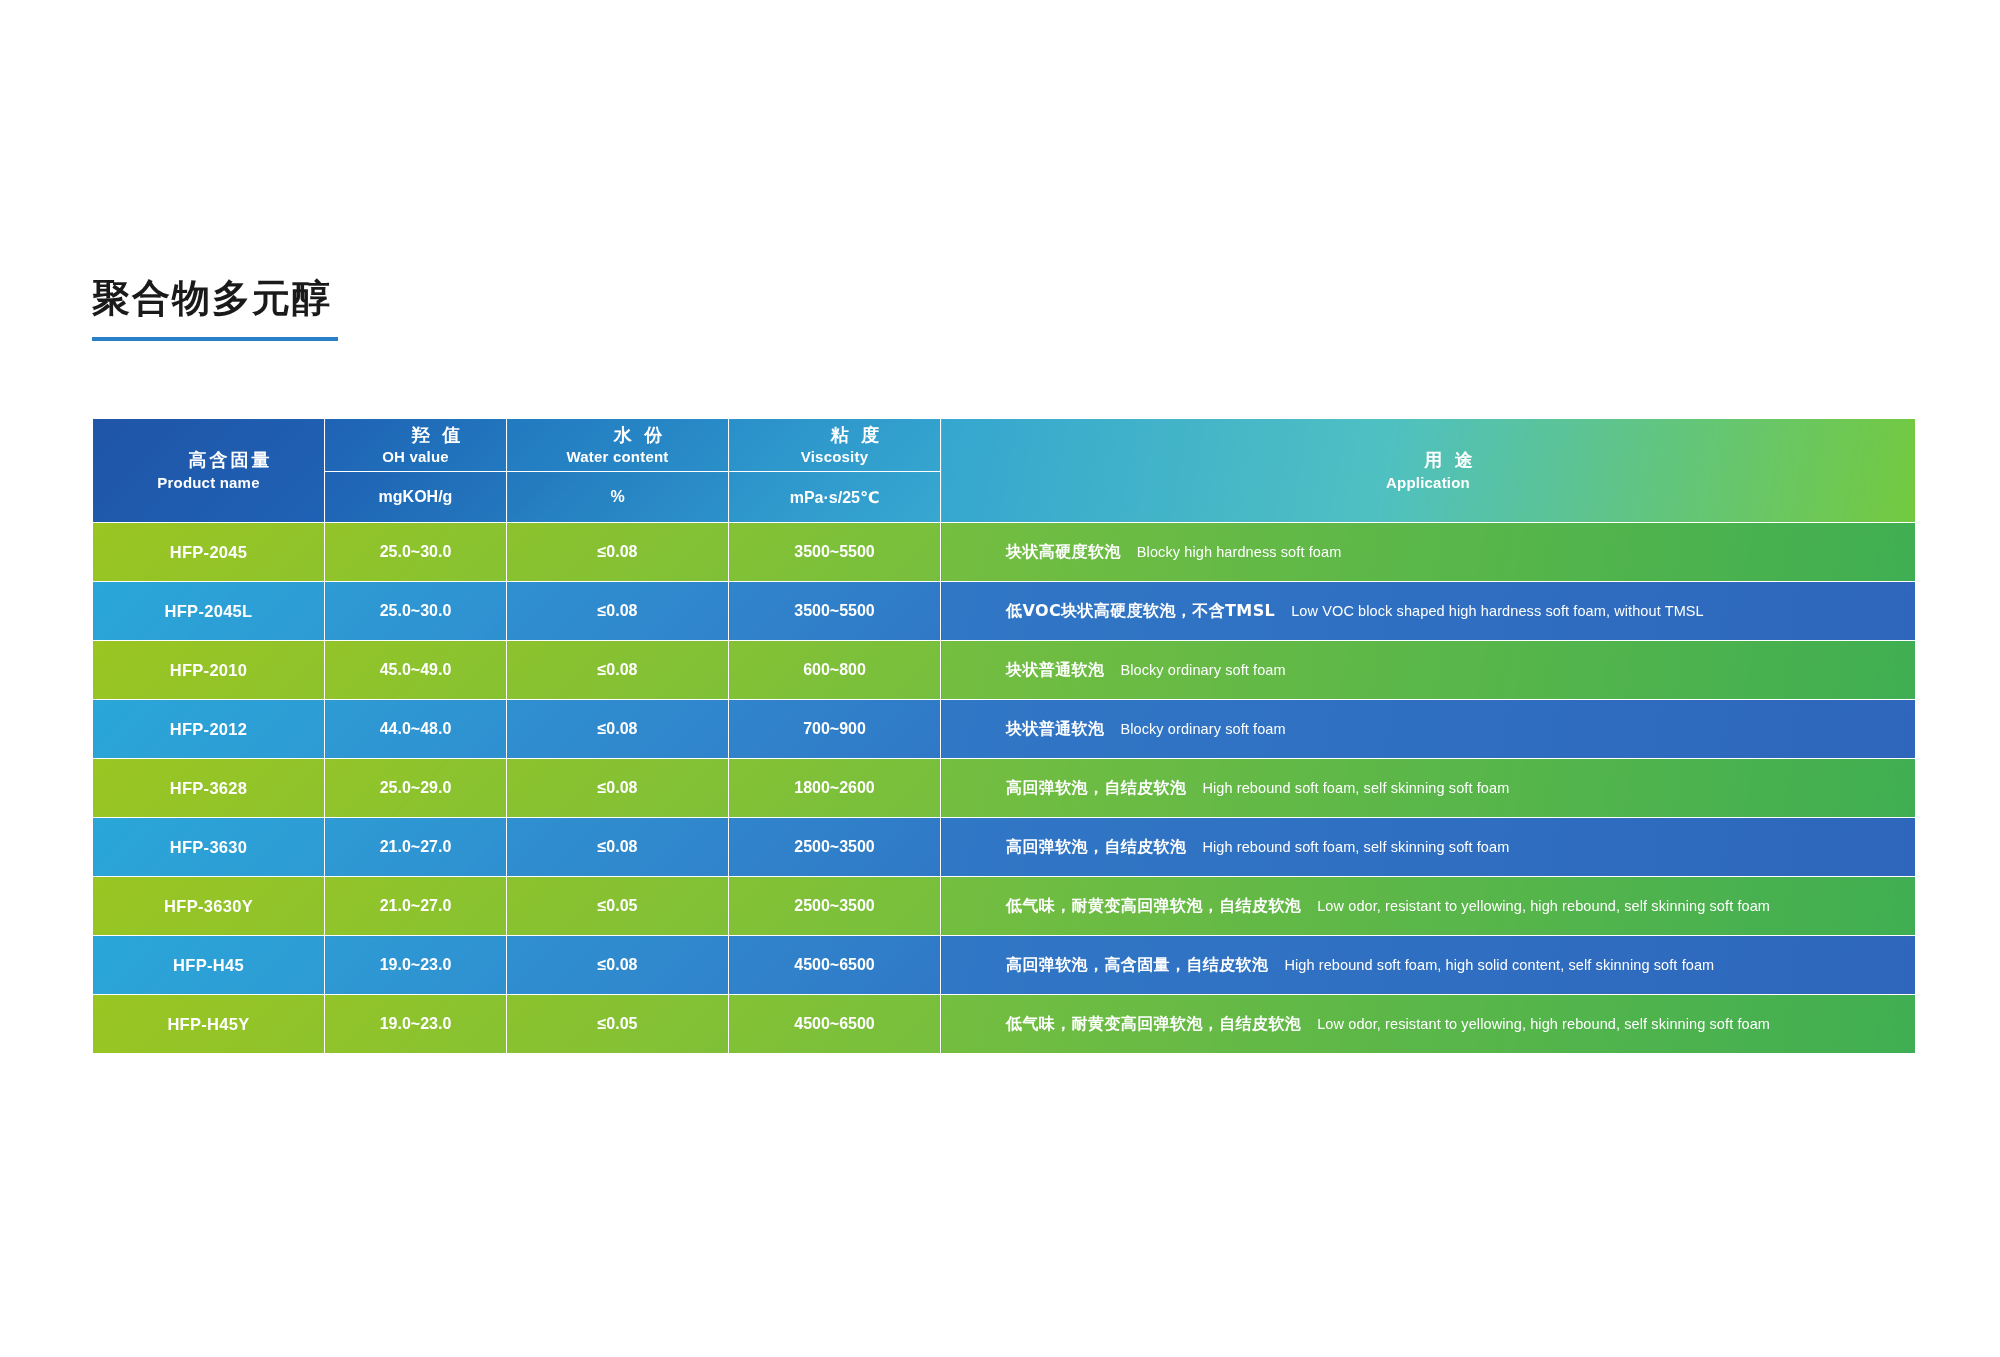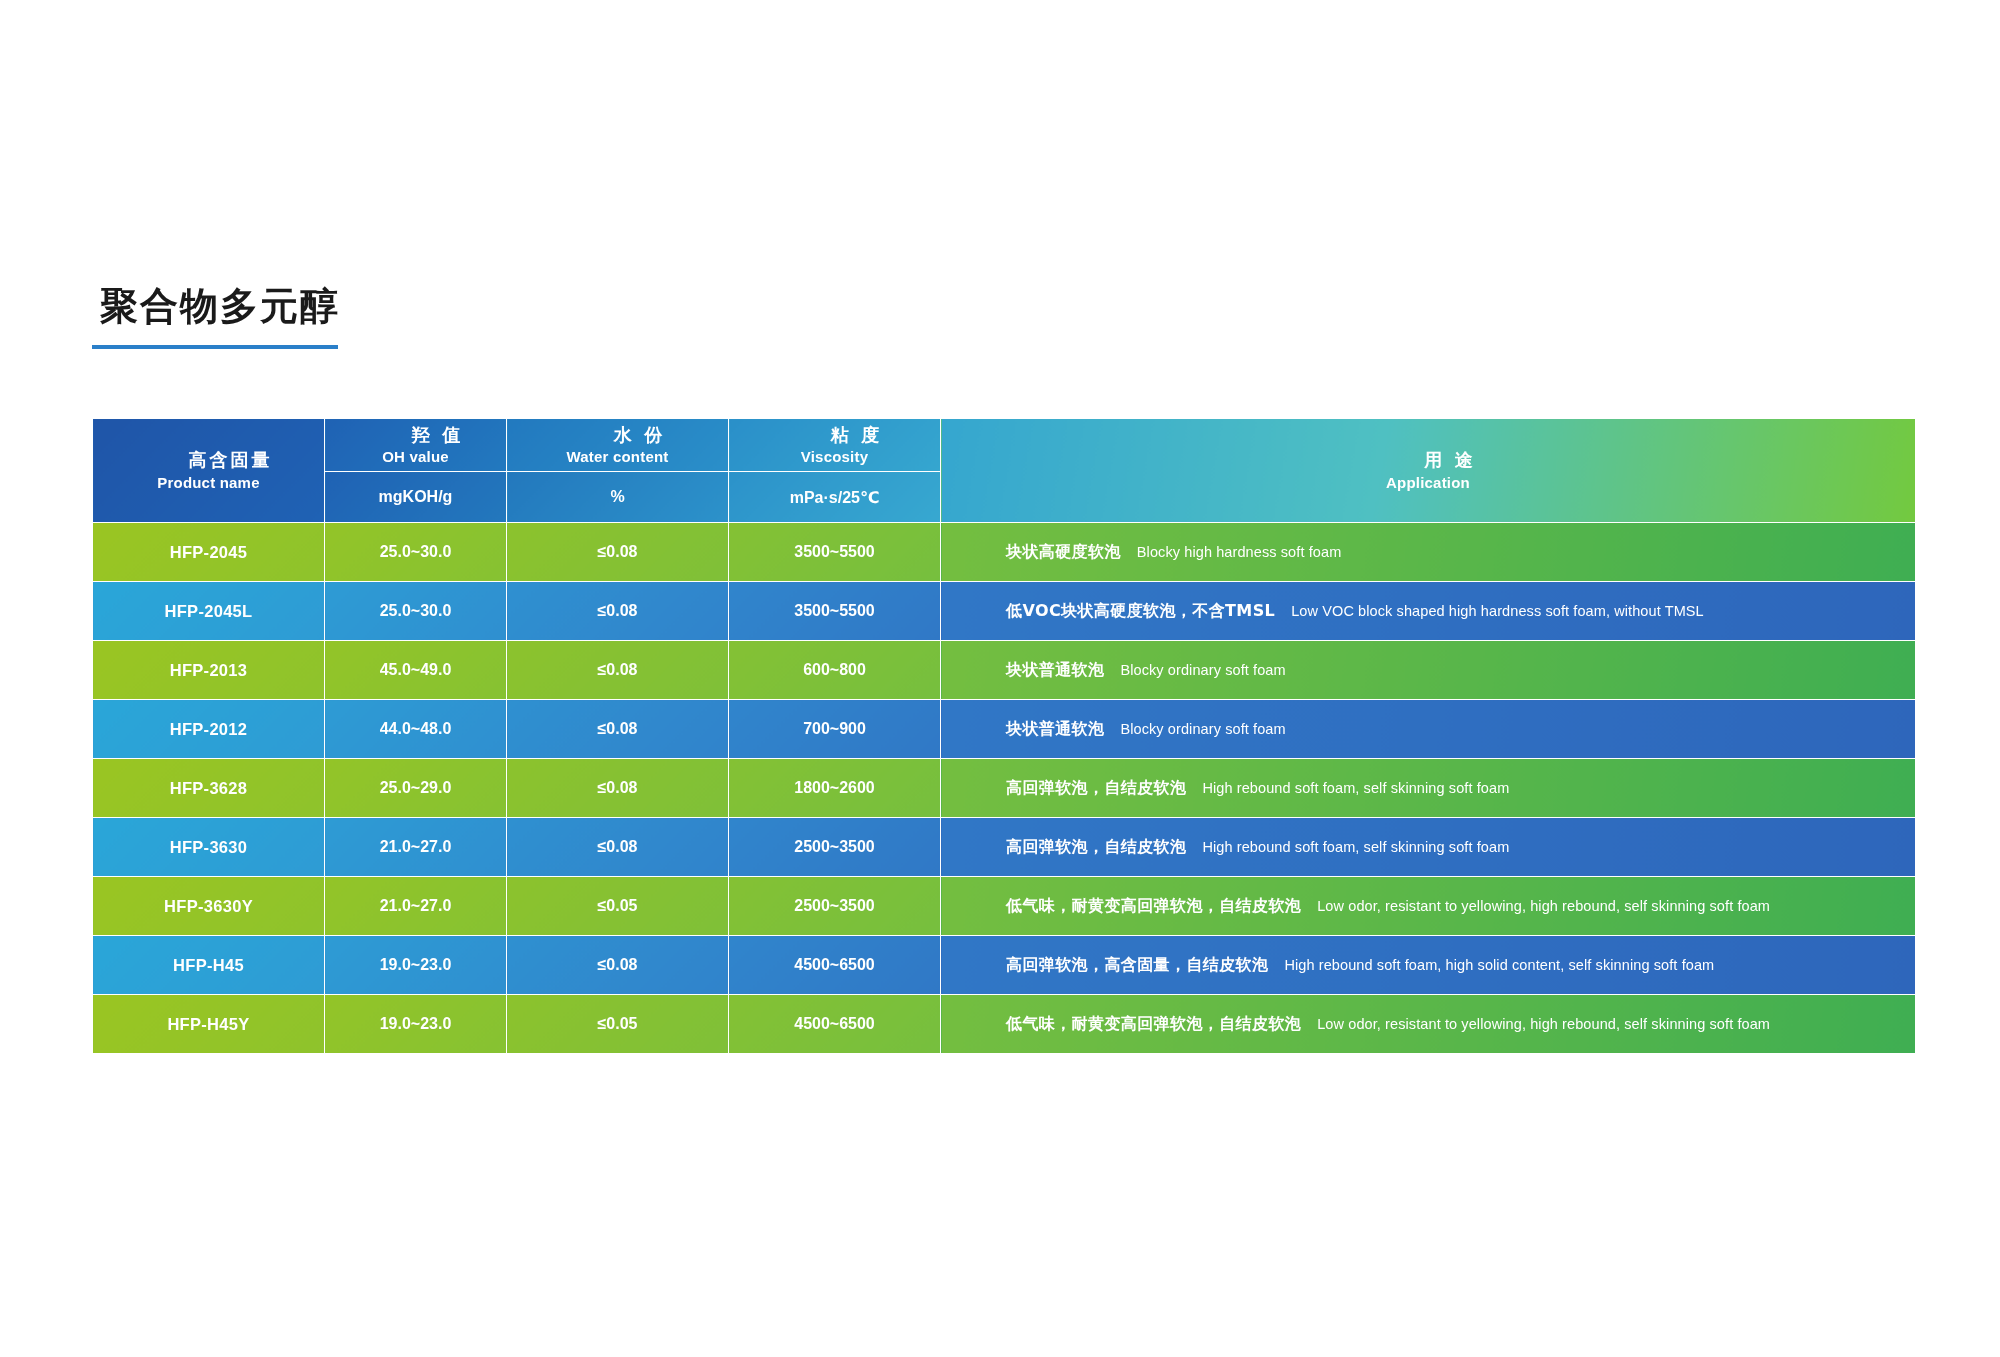--- a/index.html
+++ b/index.html
@@ -26,21 +26,21 @@
     left: 92px;
     top: 275px;
     width: 700px;
   }
   .title-cn {
     font-size: 38px;
     font-weight: bold;
     color: #1a1a1a;
     letter-spacing: 2px;
     line-height: 1.25;
-    margin: 8px;
+    margin: 0;
     font-family: "DejaVu Sans", "Liberation Sans", sans-serif;
   }
   .title-en {
     font-size: 26px;
     color: #3c3c3c;
     margin: 8px 0 0 0;
     font-weight: 400;
     letter-spacing: 0.3px;
   }
   .title-rule {
@@ -215,21 +215,21 @@
           <td class="cell name c-name">HFP-2045L</td>
           <td class="cell c-oh">25.0~30.0</td>
           <td class="cell c-wc">≤0.08</td>
           <td class="cell c-vis">3500~5500</td>
           <td class="cell app c-app">
             <span class="app-cn">低VOC块状高硬度软泡，不含TMSL</span><span class="app-en">Low VOC block shaped high hardness soft foam, without TMSL</span>
           </td>
         </tr>
 
         <tr class="row-green">
-          <td class="cell name c-name">HFP-2013</td>
+          <td class="cell name c-name">HFP-2010</td>
           <td class="cell c-oh">45.0~49.0</td>
           <td class="cell c-wc">≤0.08</td>
           <td class="cell c-vis">600~800</td>
           <td class="cell app c-app">
             <span class="app-cn">块状普通软泡</span><span class="app-en">Blocky ordinary soft foam</span>
           </td>
         </tr>
 
         <tr class="row-blue">
           <td class="cell name c-name">HFP-2012</td>

